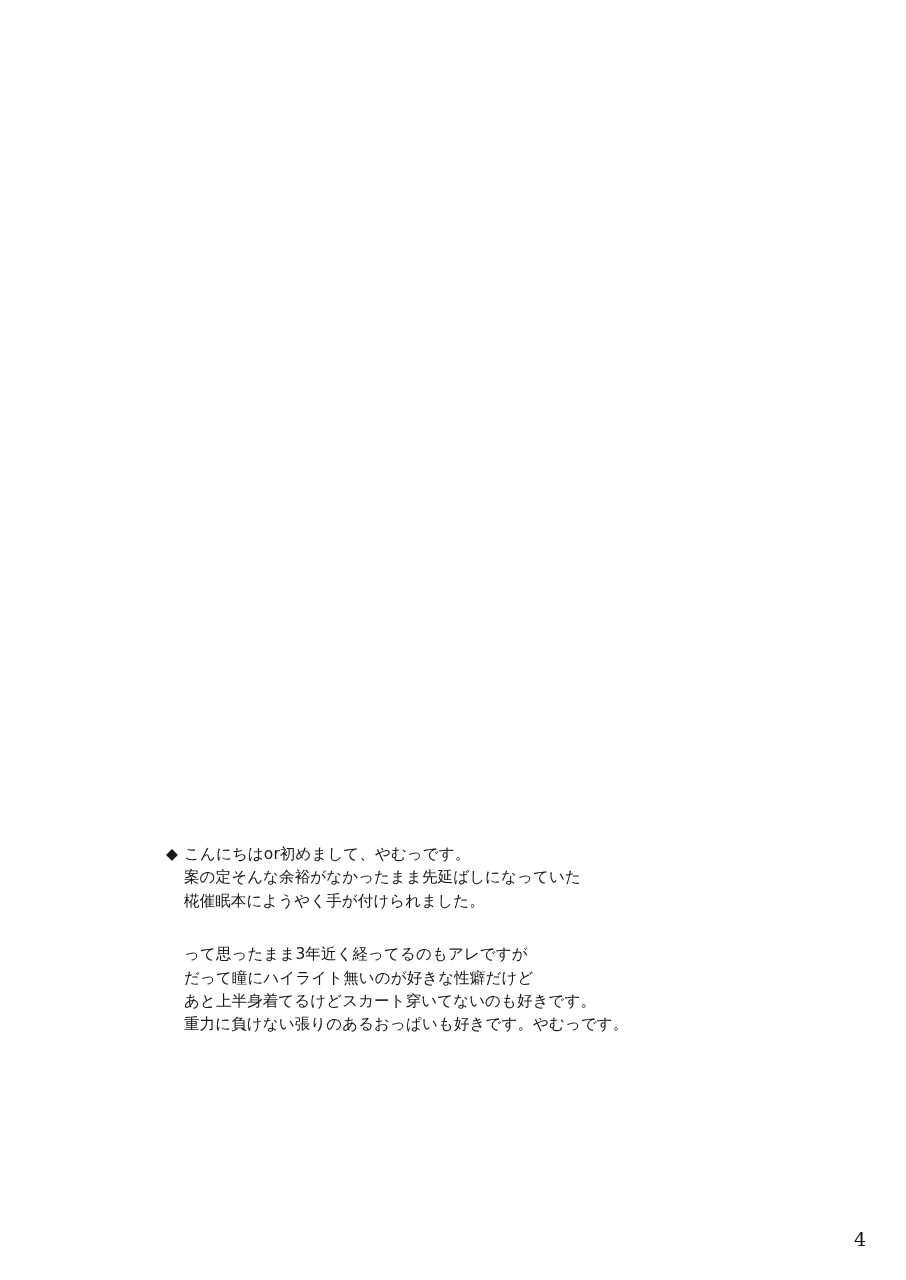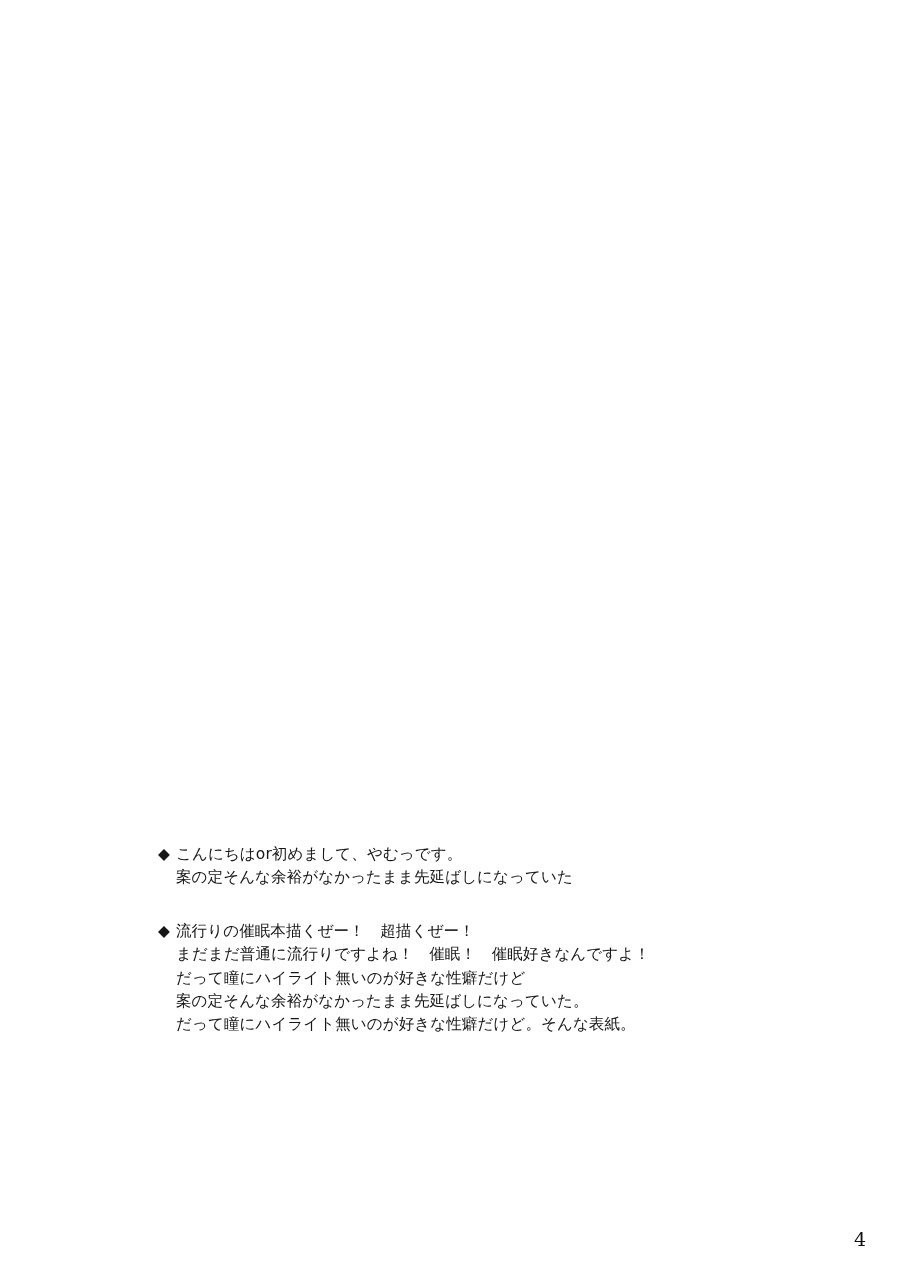--- a/index.html
+++ b/index.html
@@ -11,20 +11,21 @@
     height: 1280px;
     background: #ffffff;
     font-family: "DejaVu Sans", "Liberation Sans", sans-serif;
     color: #1a1a1a;
     position: relative;
     overflow: hidden;
   }
   .page {
     position: absolute;
     inset: 0;
+    margin-left: 8px;
   }
   .content {
     position: absolute;
     left: 158px;
     top: 843px;
     width: 700px;
   }
   .para {
     margin: 0 0 0 0;
   }
@@ -60,27 +61,27 @@
 </head>
 <body>
 
 <div class="page">
 
   <div class="content">
 
     <div class="para">
       <div class="line first"><span class="bullet">◆</span><span>こんにちはor初めまして、やむっです。</span></div>
       <div class="line">案の定そんな余裕がなかったまま先延ばしになっていた</div>
+      <div class="line">椛催眠本にようやく手が付けられました。</div>
     </div>
 
     <div class="para">
-      <div class="line first"><span class="bullet">◆</span><span>流行りの催眠本描くぜー！　超描くぜー！</span></div>
-      <div class="line">まだまだ普通に流行りですよね！　催眠！　催眠好きなんですよ！</div>
+      <div class="line">って思ったまま3年近く経ってるのもアレですが</div>
       <div class="line">だって瞳にハイライト無いのが好きな性癖だけど</div>
-      <div class="line">案の定そんな余裕がなかったまま先延ばしになっていた。</div>
-      <div class="line">だって瞳にハイライト無いのが好きな性癖だけど。そんな表紙。</div>
+      <div class="line">あと上半身着てるけどスカート穿いてないのも好きです。</div>
+      <div class="line">重力に負けない張りのあるおっぱいも好きです。やむっです。</div>
     </div>
 
   </div>
 
   <div class="page-number">4</div>
 
 </div>
 
 </body></html>

